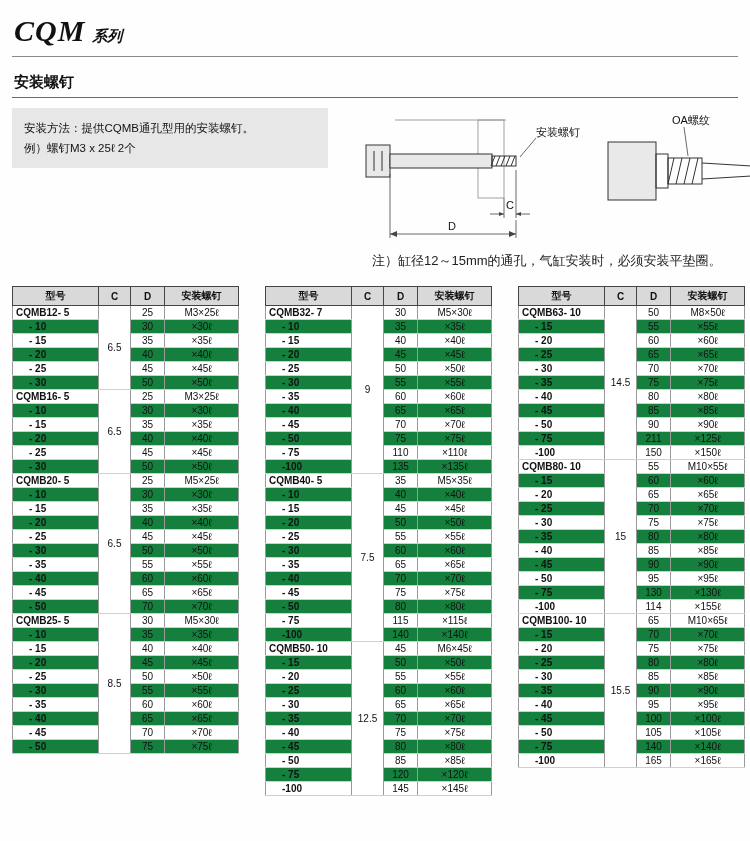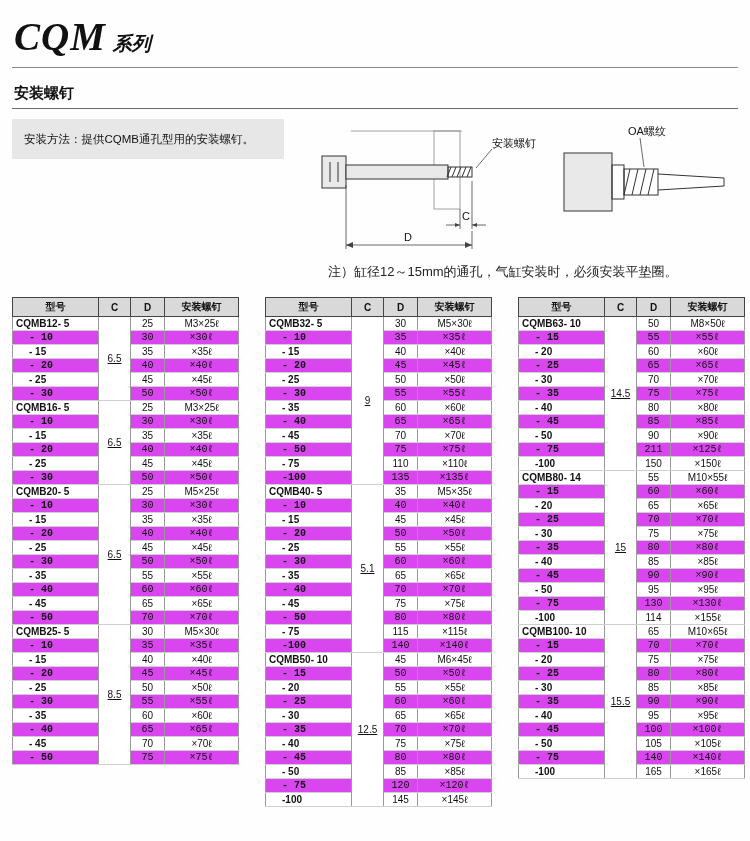--- a/index.html
+++ b/index.html
@@ -2,44 +2,44 @@
 <html><head>
 <meta charset="utf-8">
 <style>
   * { box-sizing: border-box; }
   html,body { margin:0; padding:0; background:#ffffff; }
   body { font-family:"Liberation Sans","DejaVu Sans",sans-serif; color:#111; }
   .page { width:750px; height:841px; padding:10px 12px; background:#fefefe; overflow:hidden; position:relative; }
 
   
   .title-block { border-bottom:1.5px solid #8a8a8a; padding:4px 0 8px 2px; }
-  .title-main { font-size:39px; font-weight:bold; font-style:italic; letter-spacing:1px; font-family:"Liberation Serif","DejaVu Serif",serif; }
-  .title-suffix { font-size:19px; font-weight:bold; font-style:italic; margin-left:7px; }
+  .title-main { font-size:30px; font-weight:bold; font-style:italic; letter-spacing:1px; font-family:"Liberation Serif","DejaVu Serif",serif; }
+  .title-suffix { font-size:15px; font-weight:bold; font-style:italic; margin-left:7px; }
 
   
   h2.sec { font-size:15px; font-weight:bold; margin:16px 0 10px; padding:0 0 5px 2px; border-bottom:1.5px solid #6a6a6a; }
 
   
   .intro { display:flex; align-items:flex-start; margin-top:6px; }
-  .graybox { background:#e7e7e7; width:272px; padding:10px 12px; font-size:11.5px; line-height:1.75; flex:0 0 auto; }
+  .graybox { background:#e7e7e7; width:316px; padding:10px 12px; font-size:11.5px; line-height:1.75; flex:0 0 auto; }
   .graybox p { margin:0; white-space:nowrap; }
   .diagram-wrap { flex:1 1 auto; padding-left:12px; }
   .diagram-wrap svg { display:block; }
   .note { font-size:13px; margin:6px 0 4px 32px; color:#222; }
 
   
   .tables { display:flex; gap:26px; align-items:flex-start; margin-top:12px; }
   table.screw-table { border-collapse:collapse; table-layout:fixed; width:226px; font-size:10px; border:1px solid #333; background:#fff; }
   table.screw-table th { background:#d9d9d9; border:1px solid #444; font-weight:bold; padding:2px 2px; height:13px; text-align:center; }
   table.screw-table td { border-left:1px solid #999; border-right:1px solid #999; border-bottom:1px solid #cfcfcf; padding:1px 3px; height:13px; line-height:11px; }
   table.screw-table tr.block-start td { border-top:1px solid #333;margin-left:40px; }
-  table.screw-table tr.alt { background:#d946ef;font-family:Liberation Mono, monospace; }
+  table.screw-table tr.alt { background:#15803d; }
   td.model { text-align:left; font-weight:bold; padding-left:5px; white-space:nowrap; }
   td.model.sub { padding-left:16px; }
-  td.cval { text-align:center; vertical-align:middle; font-weight:normal;text-decoration:underline; }
+  td.cval { text-align:center; vertical-align:middle; font-weight:normal; }
   td.dval { text-align:center; }
   td.screw { text-align:center; white-space:nowrap; }
 
   
   .ln  { stroke:#333; stroke-width:1; fill:none; }
   .thin{ stroke:#8a8a8a; stroke-width:0.8; fill:none; }
   .fillpart { fill:#e9e9e9; stroke:#333; stroke-width:1; }
   .dim { stroke:#444; stroke-width:0.8; fill:none; }
   .dimtext { font-size:11px; fill:#111; }
   .lbltext { font-size:11px; fill:#111; }
@@ -51,20 +51,21 @@
 
   <div class="title-block">
     <span class="title-main">CQM</span><span class="title-suffix">系列</span>
   </div>
 
   <h2 class="sec">安装螺钉</h2>
 
   <div class="intro">
     <div class="graybox">
       <p>安装方法：提供CQMB通孔型用的安装螺钉。</p>
+      <p>例）螺钉M3 x 25ℓ 2个</p>
     </div>
 
     <div class="diagram-wrap">
       <svg width="430" height="138" viewBox="0 0 430 138">
 
         <line class="thin" x1="55" y1="12" x2="166" y2="12"></line>
         <rect class="thin" x="138" y="12" width="26" height="78"></rect>
 
         <g>
           <rect class="fillpart" x="26" y="37" width="24" height="32"></rect>
@@ -320,21 +321,21 @@
         <thead>
           <tr>
             <th>型号</th>
             <th>C</th>
             <th>D</th>
             <th>安装螺钉</th>
           </tr>
         </thead>
         <tbody>
           <tr class="block-start">
-            <td class="model">CQMB32- 5</td>
+            <td class="model">CQMB32- 7</td>
             <td rowspan="12" class="cval">9</td>
             <td class="dval">30</td>
             <td class="screw">M5×30ℓ</td>
           </tr>
           <tr class="alt">
             <td class="model sub">- 10</td>
             <td class="dval">35</td>
             <td class="screw">×35ℓ</td>
           </tr>
           <tr>
@@ -382,21 +383,21 @@
             <td class="dval">110</td>
             <td class="screw">×110ℓ</td>
           </tr>
           <tr class="alt">
             <td class="model sub">-100</td>
             <td class="dval">135</td>
             <td class="screw">×135ℓ</td>
           </tr>
           <tr class="block-start">
             <td class="model">CQMB40- 5</td>
-            <td rowspan="12" class="cval">5.1</td>
+            <td rowspan="12" class="cval">7.5</td>
             <td class="dval">35</td>
             <td class="screw">M5×35ℓ</td>
           </tr>
           <tr class="alt">
             <td class="model sub">- 10</td>
             <td class="dval">40</td>
             <td class="screw">×40ℓ</td>
           </tr>
           <tr>
             <td class="model sub">- 15</td>
@@ -572,21 +573,21 @@
             <td class="model sub">- 75</td>
             <td class="dval">211</td>
             <td class="screw">×125ℓ</td>
           </tr>
           <tr>
             <td class="model sub">-100</td>
             <td class="dval">150</td>
             <td class="screw">×150ℓ</td>
           </tr>
           <tr class="block-start">
-            <td class="model">CQMB80- 14</td>
+            <td class="model">CQMB80- 10</td>
             <td rowspan="11" class="cval">15</td>
             <td class="dval">55</td>
             <td class="screw">M10×55ℓ</td>
           </tr>
           <tr class="alt">
             <td class="model sub">- 15</td>
             <td class="dval">60</td>
             <td class="screw">×60ℓ</td>
           </tr>
           <tr>

